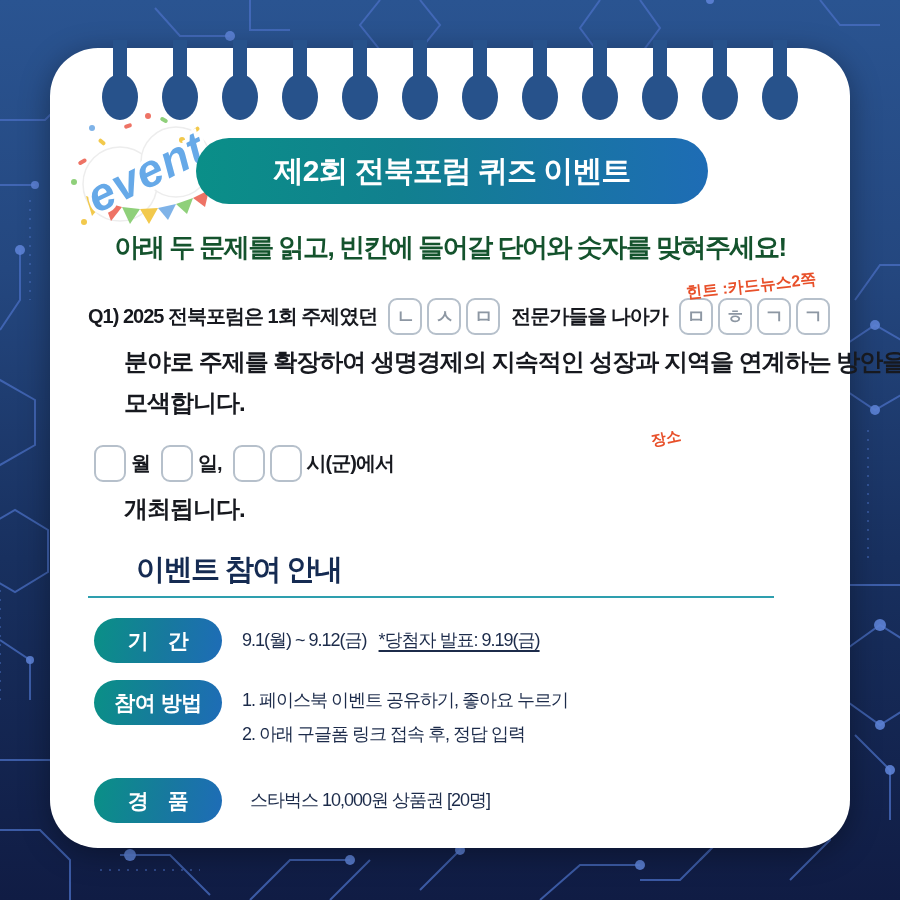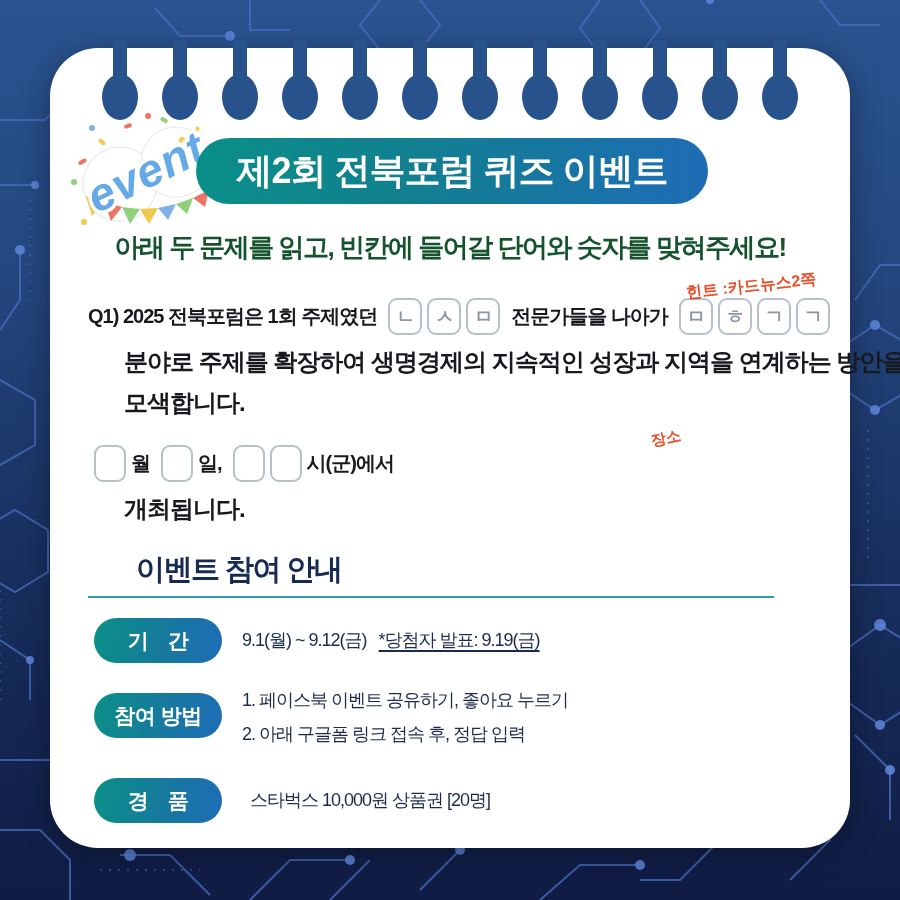--- a/index.html
+++ b/index.html
@@ -23,21 +23,21 @@
     border-radius:50%;background:#27528b;
   }
   
   .badge{position:absolute;left:14px;top:64px;width:165px;height:122px;}
   
   .banner{
     position:absolute;left:146px;top:90px;width:512px;height:66px;border-radius:33px;
     background:linear-gradient(90deg,#0a8f88 0%,#11808f 40%,#1e6cb5 100%);
     display:flex;align-items:center;justify-content:center;
   }
-  .banner span{color:#fff;font-size:36px;font-weight:800;letter-spacing:-1px;}
+  .banner span{color:#fff;font-size:30px;font-weight:800;letter-spacing:-1px;}
   
   .intro{
     position:absolute;left:0;top:182px;width:100%;text-align:center;
     font-size:26px;font-weight:800;color:#14532d;letter-spacing:-1.5px;
   }
   
   .q{position:absolute;left:38px;color:#17191f;}
   .q1{top:250px;}
   .q2{top:397px;}
   .qrow{display:flex;align-items:center;gap:5px;font-size:20px;font-weight:700;white-space:nowrap;letter-spacing:-1px;}
@@ -56,21 +56,21 @@
     transform:rotate(-6deg);letter-spacing:0px;white-space:nowrap;
   }
   .hint1{left:636px;top:228px;font-size:16px;}
   .hint2{left:601px;top:381px;font-size:15px;transform:rotate(-12deg);}
   
   .heading{
     position:absolute;left:38px;top:502px;font-size:29px;font-weight:800;
     color:#152b52;letter-spacing:-1.5px;margin-left:48px;
   }
   .rule{position:absolute;left:38px;top:548px;width:686px;height:2px;background:#2e9fae;}
-  .inforow{position:absolute;left:44px;display:flex;align-items:center;}
+  .inforow{position:absolute;left:44px;display:flex;align-items:flex-start;}
   .row1{top:570px;}
   .row2{top:632px;}
   .row3{top:730px;gap:8px;}
   .pill{
     flex:none;width:128px;height:45px;border-radius:23px;
     background:linear-gradient(100deg,#0a9086 0%,#17799e 55%,#1e6cb7 100%);
     display:flex;align-items:center;justify-content:center;
     color:#fff;font-size:21px;font-weight:800;letter-spacing:-0.5px;
   }
   .pill .wide{word-spacing:14px;}

